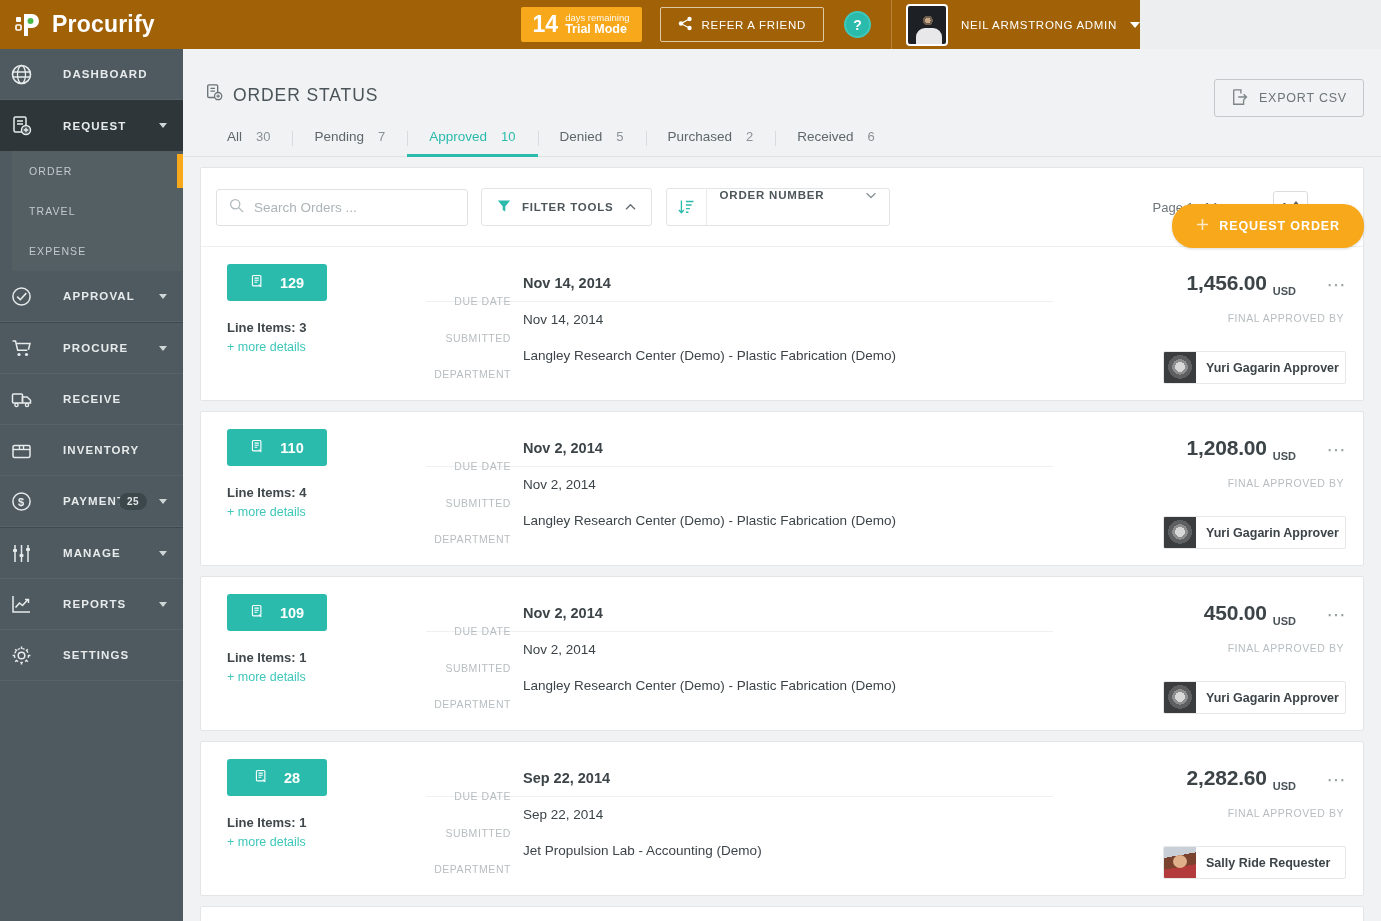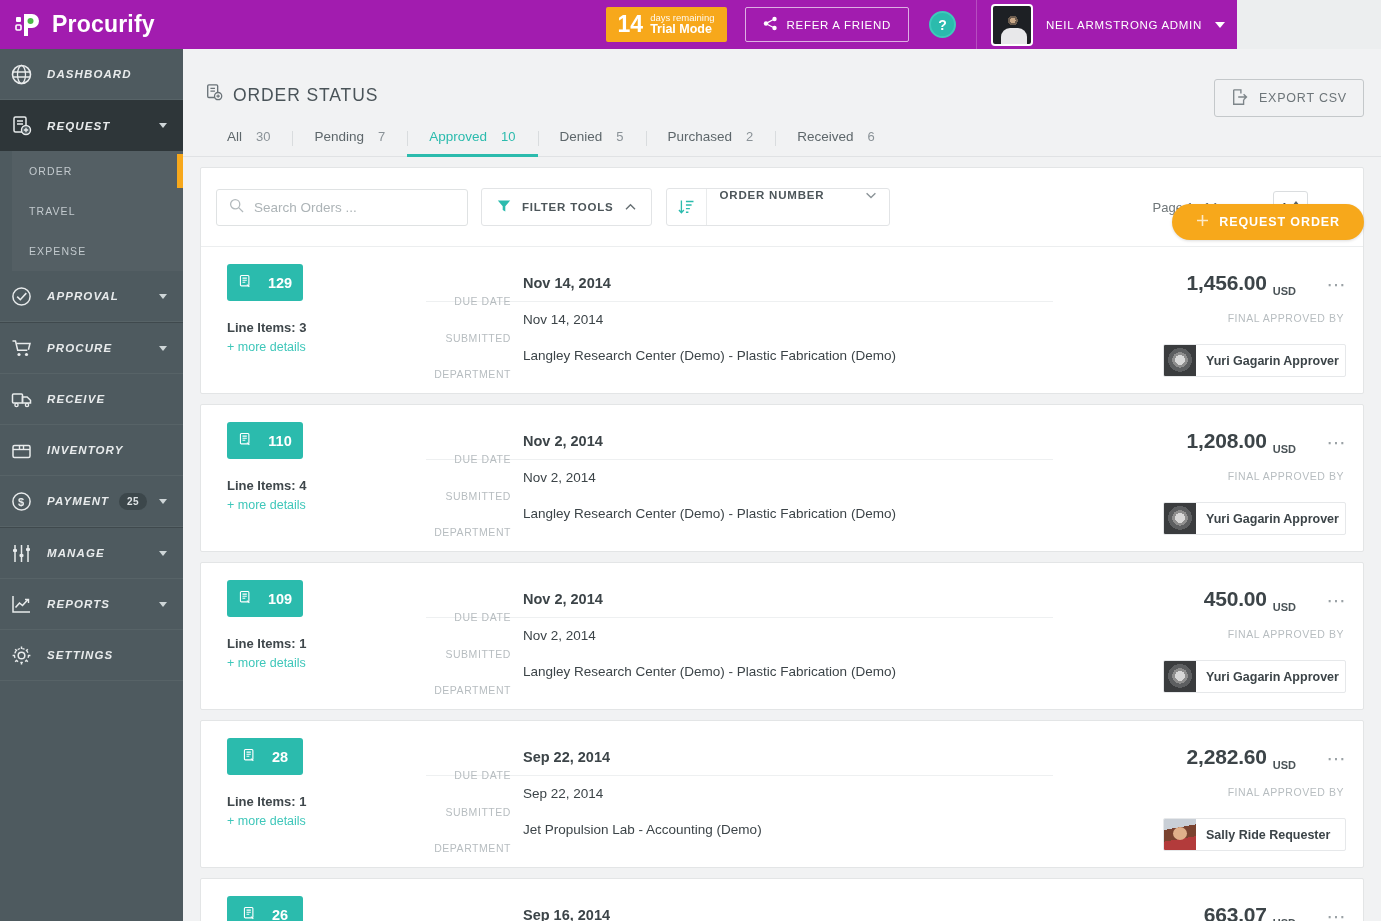--- a/index.html
+++ b/index.html
@@ -6,34 +6,34 @@
   html, body {
     width: 1381px; height: 921px;
     font-family: "Liberation Sans", sans-serif;
     background: #eceeef;
     overflow: hidden;
   }
   .app { position: relative; width: 1381px; height: 921px; }
 
   
   .topbar {
-    position: absolute; top: 0; left: 0; width: 1237px; height: 49px;
-    background: #a21caf; display: flex; align-items: center;
+    position: absolute; top: 0; left: 0; width: 1140px; height: 49px;
+    background: #a16207; display: flex; align-items: center;
   }
   .brand {
     width: 183px; height: 49px; display: flex; align-items: center;
     padding-left: 14px; gap: 8px;
   }
   .brand-logo { width: 30px; height: 30px; }
   .brand-name {
     color: #ffffff; font-size: 23px; font-weight: bold; letter-spacing: .2px;
   }
   .topbar-right {
     margin-left: auto; display: flex; align-items: center; height: 49px;
-    padding-right: 12px; gap: 0;
+    padding-right: 0; gap: 0;
   }
   .trial-badge {
     background: #f7a81b; color: #fff; height: 35px; border-radius: 2px;
     display: flex; align-items: center; padding: 0 12px; gap: 7px;
   }
   .trial-num { font-size: 23px; font-weight: bold; line-height: 1; }
   .trial-txt { line-height: 1.05; }
   .trial-txt .t1 { font-size: 9.5px; display: block; opacity: .92; }
   .trial-txt .t2 { font-size: 12.5px; font-weight: bold; display: block; }
   .refer-btn {
@@ -71,21 +71,21 @@
     position: absolute; top: 49px; left: 0; width: 183px; height: 872px;
     background: #4e5a5f;
   }
   .nav-item {
     height: 51px; display: flex; align-items: center; padding-left: 11px;
     color: #e8ebec; font-size: 11.5px; font-weight: bold; letter-spacing: 1.1px;
     cursor: pointer; position: relative;
     border-bottom: 1px solid rgba(255,255,255,.055);
   }
   .nav-item .ico { width: 30px; display: flex; align-items: center; }
-  .nav-item .lbl { margin-left: 6px; font-style: italic; }
+  .nav-item .lbl { margin-left: 22px; }
   .nav-item.active { background: #2e3639; border-bottom: none; }
   .nav-item .chev {
     position: absolute; right: 16px; width: 0; height: 0;
     border-left: 4.5px solid transparent; border-right: 4.5px solid transparent;
     border-top: 5.5px solid #cfd6d8;
   }
   .nav-badge {
     position: absolute; right: 36px; background: #3c474b; color: #dfe4e6;
     font-size: 10px; border-radius: 10px; padding: 3px 8px; letter-spacing: .4px;
   }
@@ -130,21 +130,21 @@
   .tab .cnt { color: #8a9297; font-size: 13px; }
   .tab.active { color: #2bbbad; }
   .tab.active .cnt { color: #2bbbad; }
   .tab.active::after {
     content: ''; position: absolute; left: 0; right: 0; bottom: -1px;
     height: 3px; background: #2bbbad;
   }
 
   .req-order-btn {
     position: absolute; right: 17px; top: 155px; z-index: 5;
-    height: 36px; background: #f7a81b; color: #fff; border: none;
+    height: 44px; background: #f7a81b; color: #fff; border: none;
     border-radius: 21px; display: flex; align-items: center; gap: 10px;
     padding: 0 24px; font-size: 12.5px; letter-spacing: .9px; cursor: pointer;
     box-shadow: 0 1px 3px rgba(0,0,0,.14); font-weight: bold;
   }
 
   .card {
     margin: 10px 17px 0 17px; background: #fff; border: 1px solid #e3e5e6;
     border-radius: 2px;
   }
   .toolbar {
@@ -198,21 +198,21 @@
   .spin .dn { border-top: 5px solid #5c6569; }
 
   
   .order-row {
     display: flex; border-top: 1px solid #eceeef; padding: 17px 0 16px 0;
     position: relative; min-height: 133px;
   }
   .order-row:first-of-type { border-top: none; }
   .col-badge { width: 225px; padding-left: 26px; }
   .num-badge {
-    width: 76px; height: 37px; background: #2bbbad; color: #fff;
+    width: 100px; height: 37px; background: #2bbbad; color: #fff;
     border-radius: 3px; display: flex; align-items: center; justify-content: center;
     gap: 15px; font-size: 14.5px; font-weight: bold; cursor: pointer;
   }
   .line-items { margin-top: 19px; font-size: 13px; color: #3f474b; font-weight: bold; }
   .more-details { margin-top: 5px; font-size: 12.5px; color: #3fc7ba; cursor: pointer; }
 
   .col-fields { flex: 1; padding-right: 10px; }
   .field-row { display: flex; align-items: center; height: 34px; }
   .field-row.due { height: 37px; }
   .field-row.submitted { border-top: 1px solid #eef0f1; height: 36px; }
@@ -233,21 +233,21 @@
   .currency { font-size: 11px; color: #4a5357; font-weight: bold; align-self: flex-end; padding-bottom: 4px; }
   .kebab {
     position: absolute; right: 16px; top: 11px; color: #9aa1a5;
     font-size: 19px; letter-spacing: 1.5px; cursor: pointer; line-height: 1;
   }
   .approved-by {
     text-align: right; font-size: 10.5px; color: #b7bdc0; letter-spacing: .55px;
     margin-top: 11px; padding-right: 2px;
   }
   .approver-chip {
-    margin-top: 20px; margin-left: auto; width: 183px; height: 33px;
+    margin-top: 27px; margin-left: auto; width: 183px; height: 33px;
     border: 1px solid #e6e8ea; border-radius: 2px; background: #fff;
     display: flex; align-items: center; gap: 10px; padding-left: 0;
     cursor: pointer; overflow: hidden;
   }
   .chip-avatar { width: 32px; height: 31px; flex: 0 0 32px; }
   .chip-avatar.yuri {
     background: radial-gradient(circle at 50% 48%, #d8d8d8 0 22%, #8e8e8e 22% 34%, #5d5f61 34% 52%, #3a3c3e 52% 100%);
   }
   .chip-avatar.sally {
     background: linear-gradient(170deg, #c9cfd6 0 30%, #7a4330 30% 62%, #b33b3b 62% 100%);

